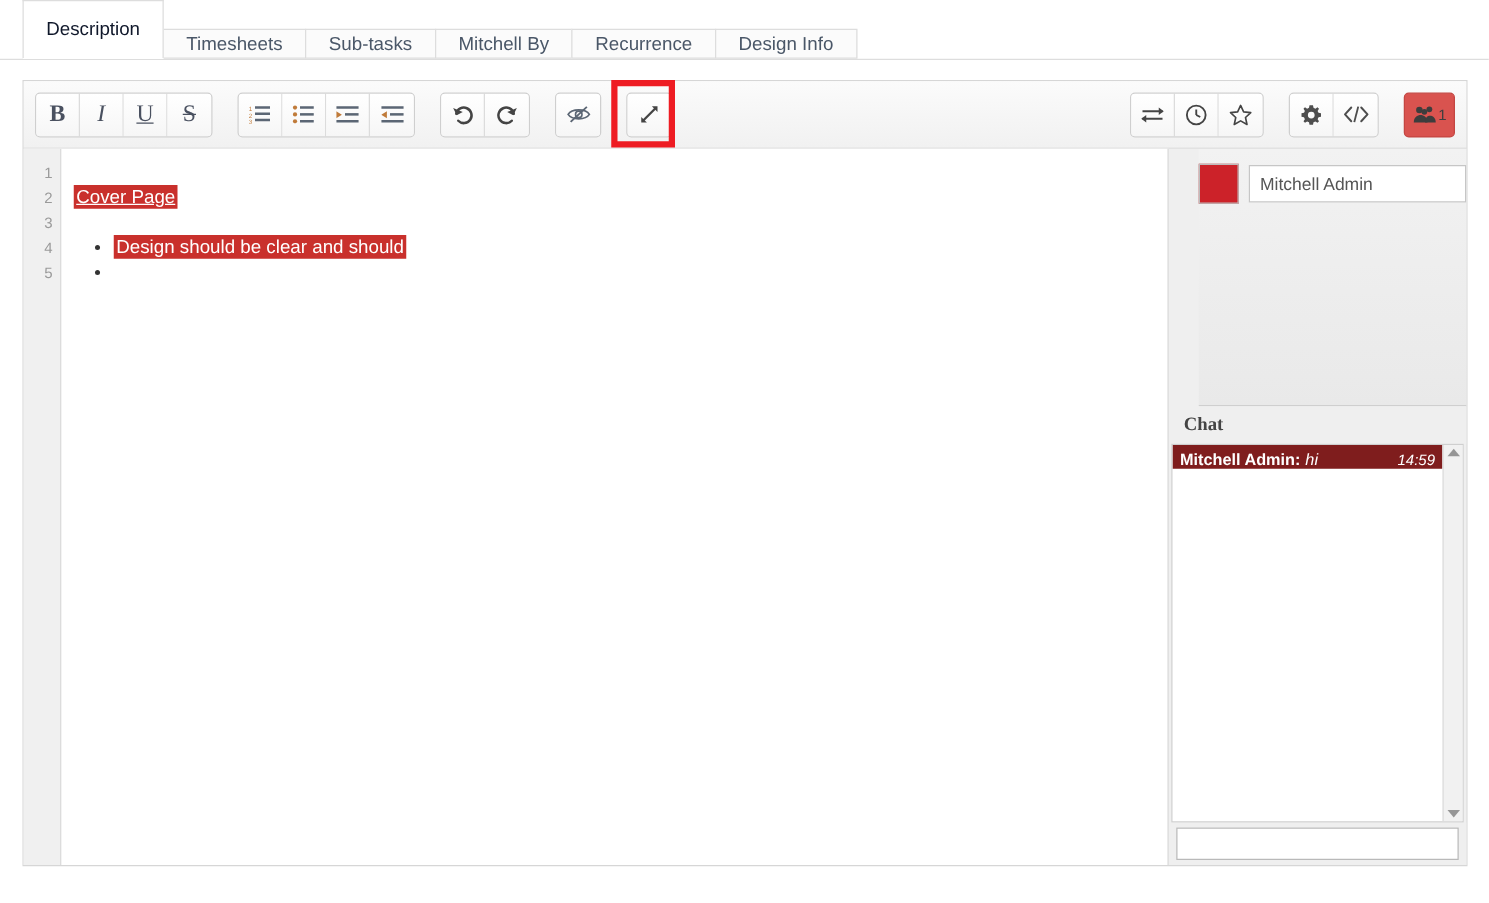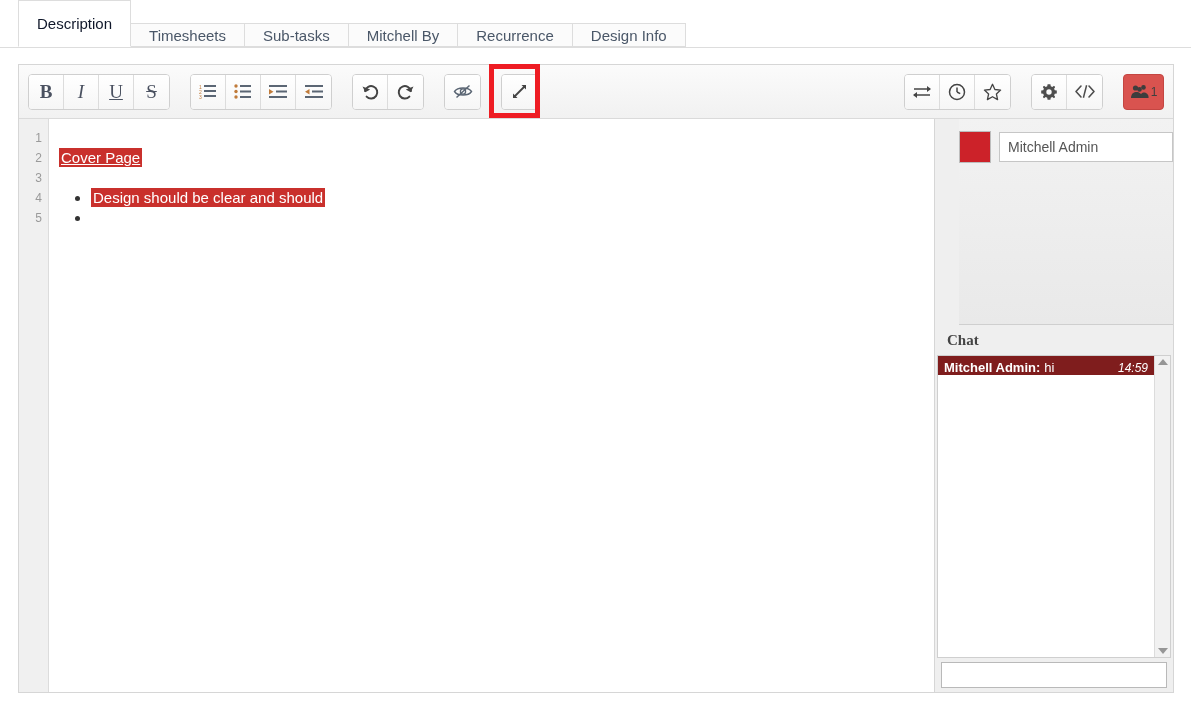--- a/index.html
+++ b/index.html
@@ -220,21 +220,21 @@
   .msg {
     background: #7f1d1d;
     color: #ffffff;
     font-size: 13px;
     height: 19px;
     display: flex;
     align-items: flex-end;
     padding: 0 6px;
   }
   .msg .who { font-weight: bold; }
-  .msg .txt { margin-left: 4px; }
+  .msg .txt { margin-left: 4px; font-style: italic; }
   .msg .time { margin-left: auto; font-style: italic; font-size: 12px; }
   .scrollbar {
     width: 16px;
     background: #f1f1f1;
     border-left: 1px solid #dcdcdc;
     display: flex;
     flex-direction: column;
     justify-content: space-between;
     align-items: center;
     padding: 3px 0;

